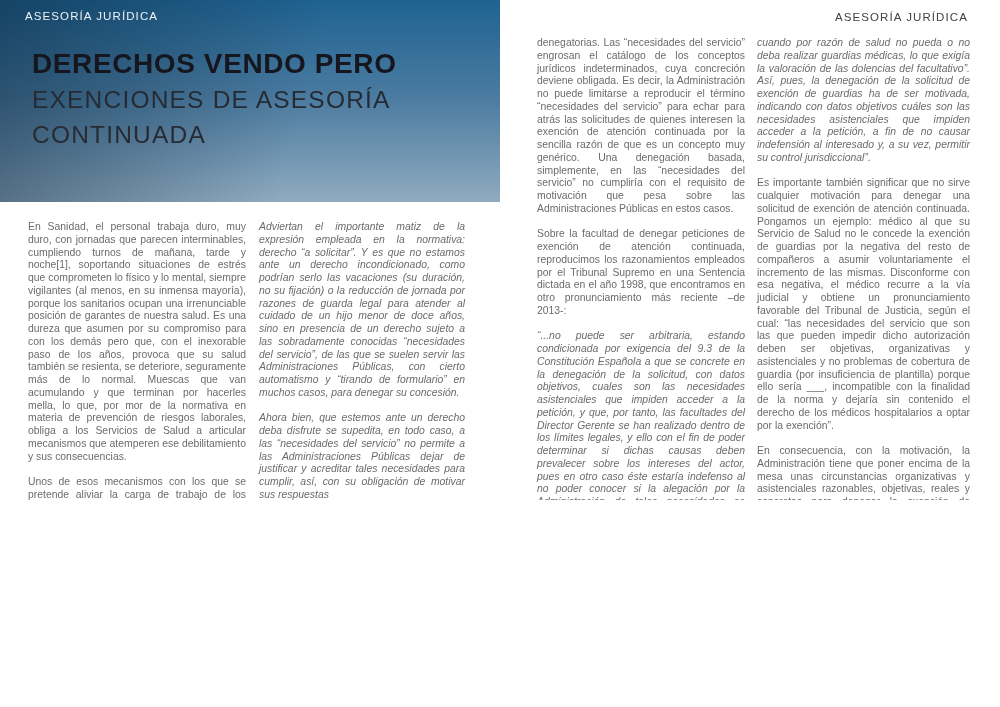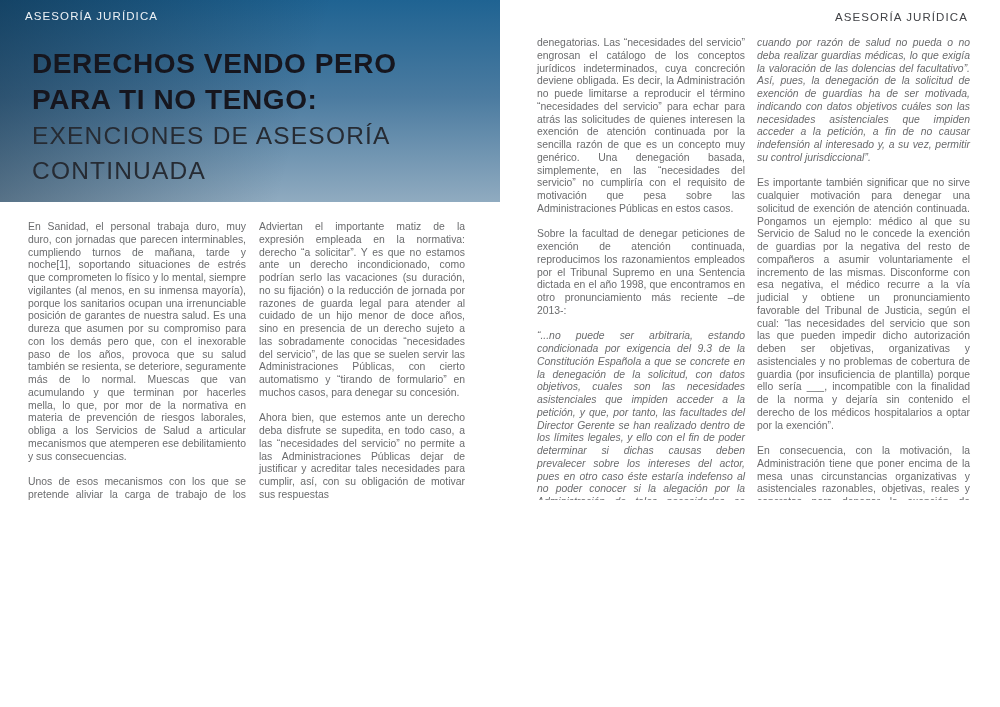--- a/index.html
+++ b/index.html
@@ -41,21 +41,21 @@
     position:absolute;right:32px;top:11px;
     color:#414246;font-size:11.5px;letter-spacing:1.1px;font-weight:400;
   }
 
   
   .cols{position:absolute;display:flex;justify-content:center;}
   .cols-left{left:28px;top:221px;gap:13px;}
   .cols-right{left:37px;top:37px;gap:12px;}
   .col{color:#6a6b6d;font-size:10.4px;line-height:12.75px;}
   .col-w1{width:218px;}
-  .col-w2{width:206px;}
+  .col-w2{width:206px;font-style:italic;}
   .col-w3{width:208px;}
   .col-w4{width:213px;}
   .col p{margin:0 0 12.75px 0;text-align:justify;}
   .col p.italic{font-style:italic;}
 
   .page-number{
     position:absolute;top:672px;
     color:#2b2b2d;font-size:7px;font-weight:700;
   }
   .pn-left{left:28px;}
@@ -64,21 +64,20 @@
 </head>
 <body>
 
 <div class="spread">
 
   <div class="page page-left">
     <div class="header-banner">
       <div class="kicker-left">ASESORÍA JURÍDICA</div>
       <div class="title-block">
         <div class="title-line">DERECHOS VENDO PERO</div>
-        <div class="title-line">PARA TI NO TENGO:</div>
         <div class="subtitle-line">EXENCIONES DE ASESORÍA</div>
         <div class="subtitle-line">CONTINUADA</div>
       </div>
     </div>
 
     <div class="cols cols-left">
       <div class="col col-w1">
           <p>En Sanidad, el personal trabaja duro, muy duro, con jornadas que parecen interminables, cumpliendo turnos de mañana, tarde y noche[1], soportando situaciones de estrés que comprometen lo físico y lo mental, siempre vigilantes (al menos, en su inmensa mayoría), porque los sanitarios ocupan una irrenunciable posición de garantes de nuestra salud. Es una dureza que asumen por su compromiso para con los demás pero que, con el inexorable paso de los años, provoca que su salud también se resienta, se deteriore, seguramente más de lo normal. Muescas que van acumulando y que terminan por hacerles mella, lo que, por mor de la normativa en materia de prevención de riesgos laborales, obliga a los Servicios de Salud a articular mecanismos que atemperen ese debilitamiento y sus consecuencias.</p>
           <p>Unos de esos mecanismos con los que se pretende aliviar la carga de trabajo de los sanitarios que alcanzan una determinada edad (55 años en primaria y 45 en atención especializada) es el derecho a solicitar la exención de atención continuada (“guardias”), tanto en la atención primaria como en la especializada.</p>
         </div>

